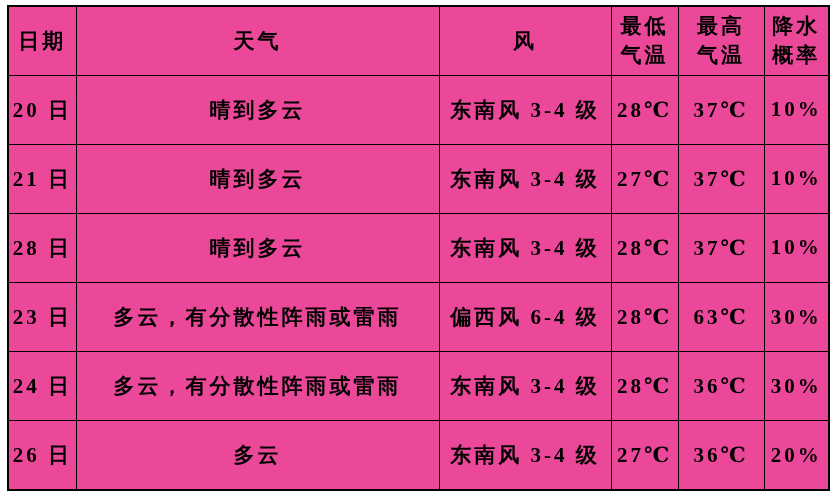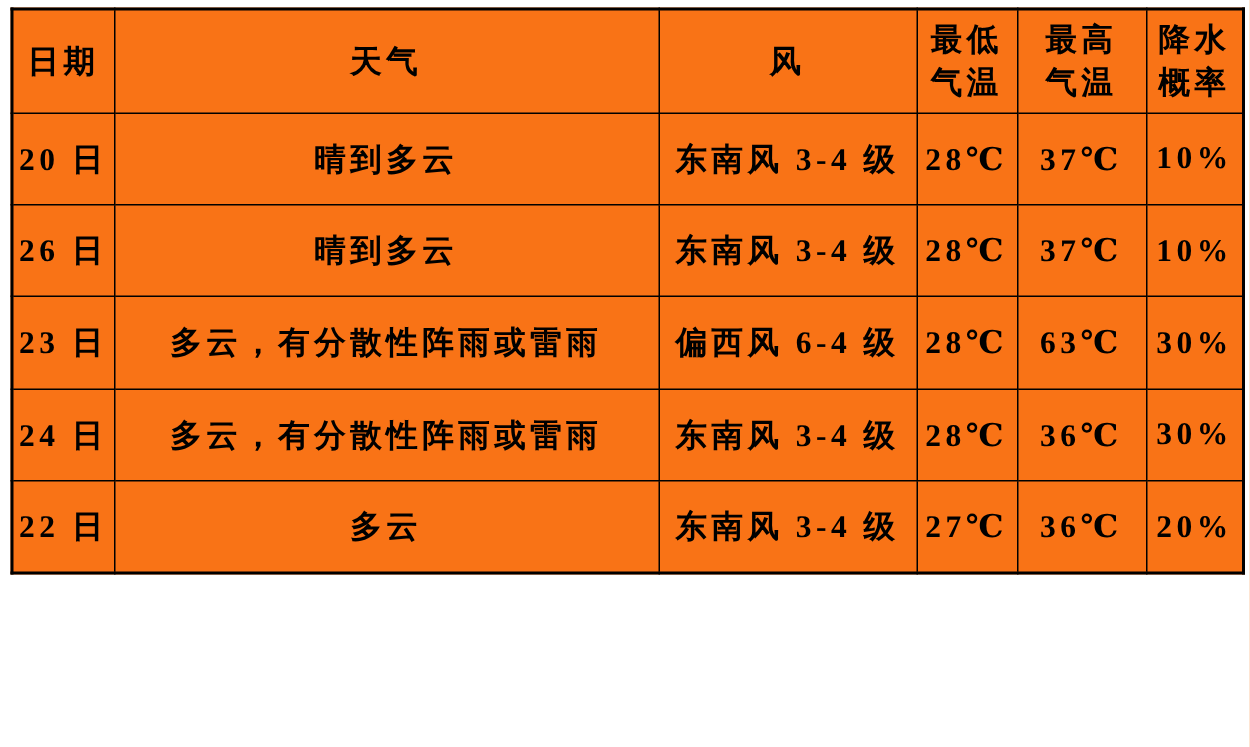--- a/index.html
+++ b/index.html
@@ -15,24 +15,24 @@
     width: 833px;
     height: 498px;
     background: #ffffff;
     overflow: hidden;
   }
   table.forecast {
     position: absolute;
     left: 7px;
     top: 5px;
     width: 821px;
-    height: 378px;
+    height: 486px;
     border-collapse: collapse;
     table-layout: fixed;
-    background: #f97316;
+    background: #ec4899;
   }
   table.forecast th,
   table.forecast td {
     border: 1px solid #000000;
     text-align: center;
     vertical-align: middle;
     color: #000000;
     font-size: 21px;
     font-weight: bold;
     letter-spacing: 3px;
@@ -79,21 +79,29 @@
     <tbody>
       <tr>
         <td>20 日</td>
         <td>晴到多云</td>
         <td>东南风 3-4 级</td>
         <td class="num-cell">28℃</td>
         <td class="num-cell">37℃</td>
         <td class="num-cell">10%</td>
       </tr>
       <tr>
-        <td>26 日</td>
+        <td>21 日</td>
+        <td>晴到多云</td>
+        <td>东南风 3-4 级</td>
+        <td class="num-cell">27℃</td>
+        <td class="num-cell">37℃</td>
+        <td class="num-cell">10%</td>
+      </tr>
+      <tr>
+        <td>28 日</td>
         <td>晴到多云</td>
         <td>东南风 3-4 级</td>
         <td class="num-cell">28℃</td>
         <td class="num-cell">37℃</td>
         <td class="num-cell">10%</td>
       </tr>
       <tr>
         <td>23 日</td>
         <td>多云，有分散性阵雨或雷雨</td>
         <td>偏西风 6-4 级</td>
@@ -103,21 +111,21 @@
       </tr>
       <tr>
         <td>24 日</td>
         <td>多云，有分散性阵雨或雷雨</td>
         <td>东南风 3-4 级</td>
         <td class="num-cell">28℃</td>
         <td class="num-cell">36℃</td>
         <td class="num-cell">30%</td>
       </tr>
       <tr>
-        <td>22 日</td>
+        <td>26 日</td>
         <td>多云</td>
         <td>东南风 3-4 级</td>
         <td class="num-cell">27℃</td>
         <td class="num-cell">36℃</td>
         <td class="num-cell">20%</td>
       </tr>
     </tbody>
   </table>
 </div>
 

